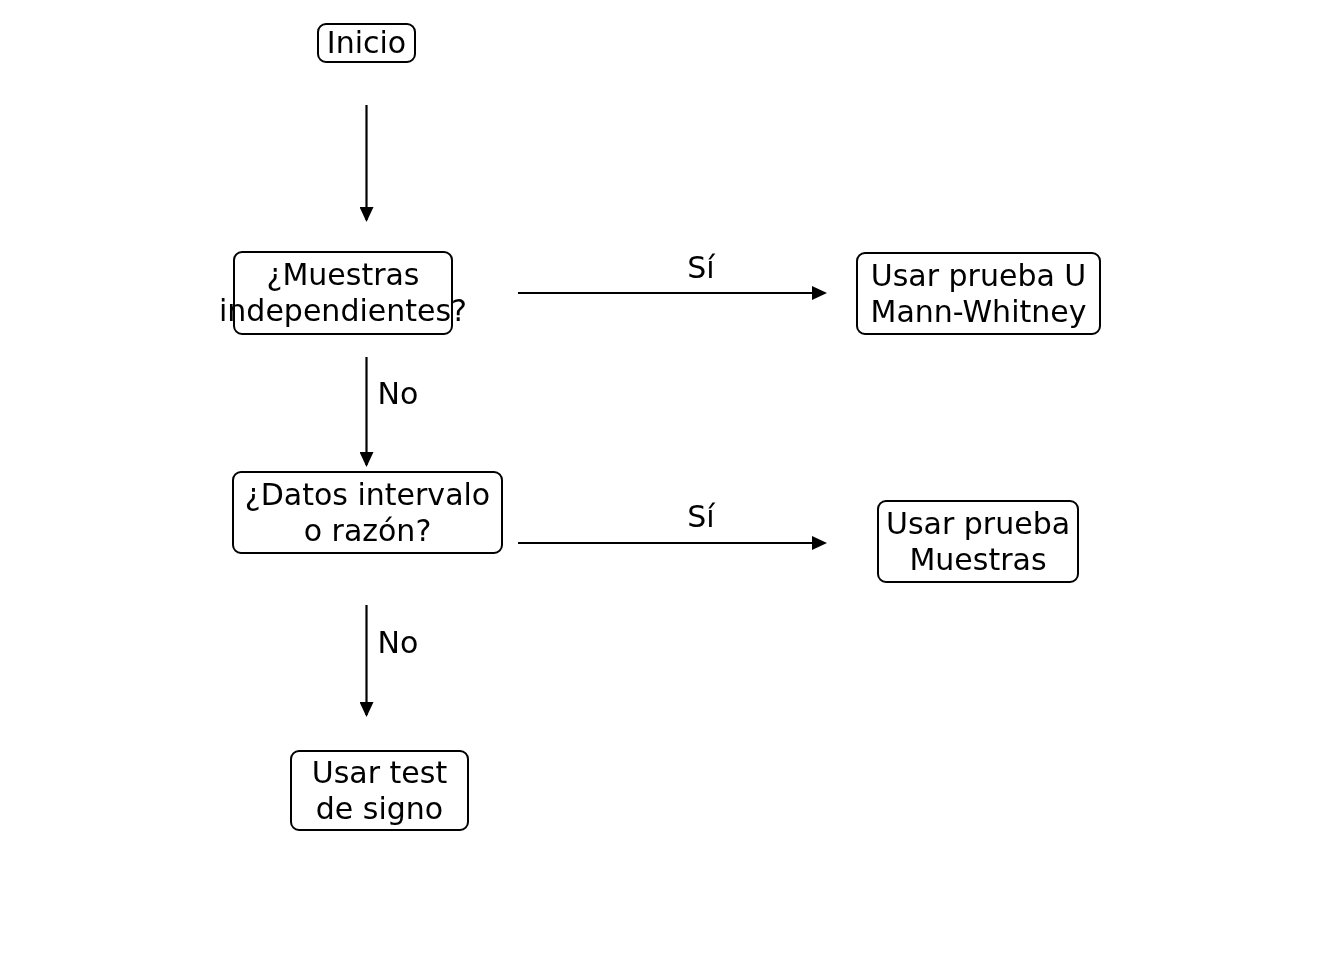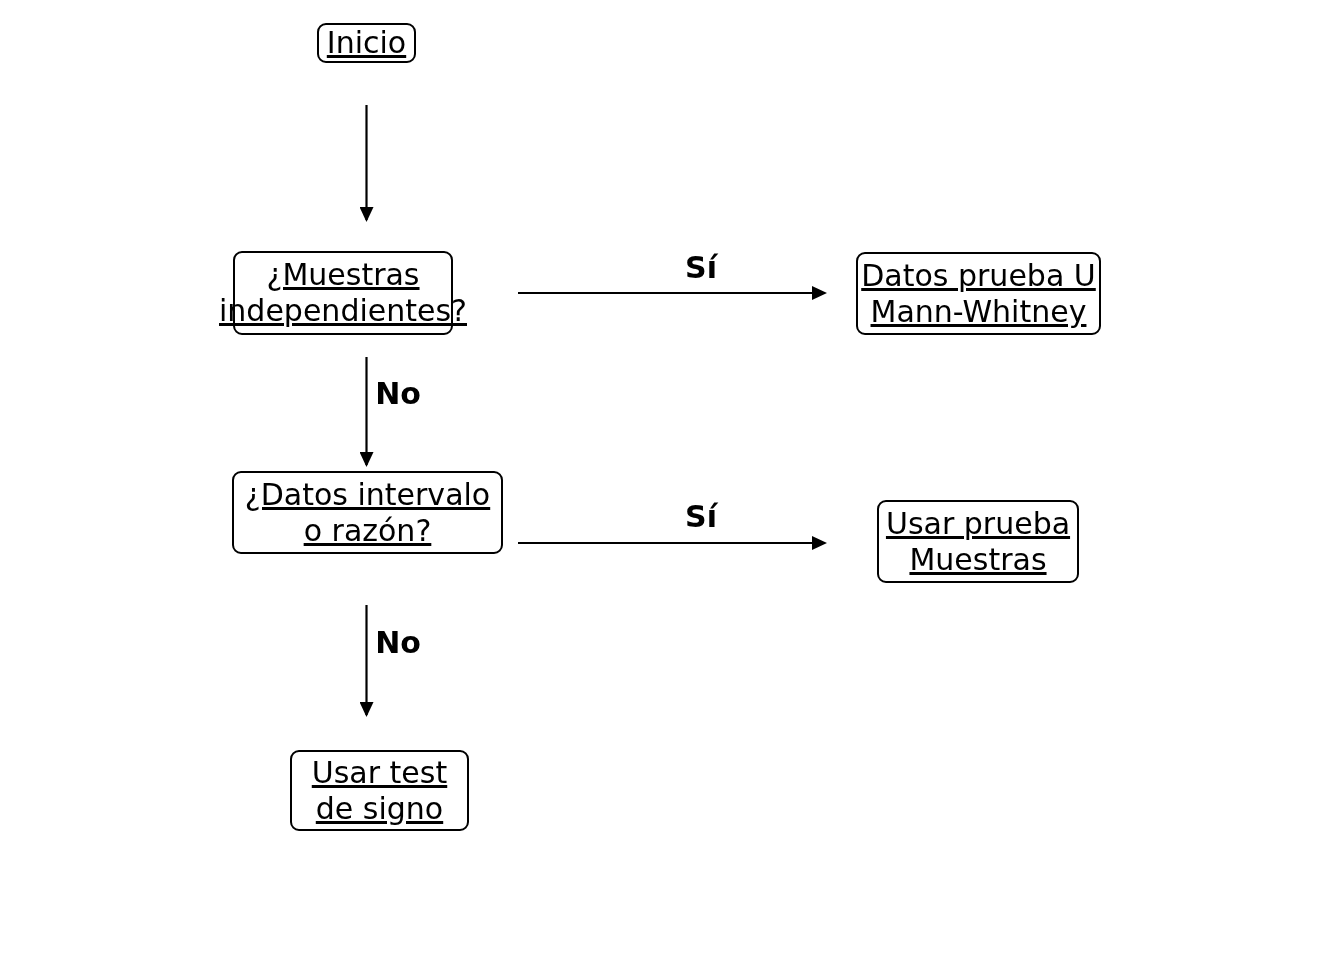--- a/index.html
+++ b/index.html
@@ -34,37 +34,35 @@
     background: #ffffff;
     border: 2px solid #000000;
     border-radius: 9px;
     display: flex;
     align-items: center;
     justify-content: center;
     text-align: center;
     white-space: pre-line;
     font-size: 30px;
     line-height: 36px;
-    text-decoration: underline;
   }
   .node-inicio        { left: 317px; top:  23px; width:  99px; height: 40px; }
   .node-q-muestras    { left: 233px; top: 251px; width: 220px; height: 84px; }
   .node-mann-whitney  { left: 856px; top: 252px; width: 245px; height: 83px; }
   .node-q-datos       { left: 232px; top: 471px; width: 271px; height: 83px; }
   .node-wilcoxon      { left: 877px; top: 500px; width: 202px; height: 83px; }
   .node-test-signo    { left: 290px; top: 750px; width: 179px; height: 81px; }
   .edge-label {
     position: absolute;
     transform: translate(-50%, -50%);
     font-size: 30px;
     line-height: 36px;
     white-space: nowrap;
     background: #ffffff;
     padding: 0 2px;
-    font-weight: bold;
   }
   .label-si-1 { left: 701px; top: 268px; }
   .label-no-1 { left: 398px; top: 394px; }
   .label-si-2 { left: 701px; top: 517px; }
   .label-no-2 { left: 398px; top: 643px; }
 </style>
 </head>
 <body>
 
 <div class="canvas">
@@ -80,21 +78,21 @@
     <line x1="366.5" y1="357" x2="366.5" y2="465" marker-end="url(#arrowhead)"></line>
     <line x1="518" y1="543" x2="825" y2="543" marker-end="url(#arrowhead)"></line>
     <line x1="366.5" y1="605" x2="366.5" y2="715" marker-end="url(#arrowhead)"></line>
   </svg>
 
   <div class="node node-inicio">Inicio</div>
 
   <div class="node node-q-muestras">¿Muestras
 independientes?</div>
 
-  <div class="node node-mann-whitney">Datos prueba U
+  <div class="node node-mann-whitney">Usar prueba U
 Mann-Whitney</div>
 
   <div class="node node-q-datos">¿Datos intervalo
 o razón?</div>
 
   <div class="node node-wilcoxon">Usar prueba
 Muestras</div>
 
   <div class="node node-test-signo">Usar test
 de signo</div>

